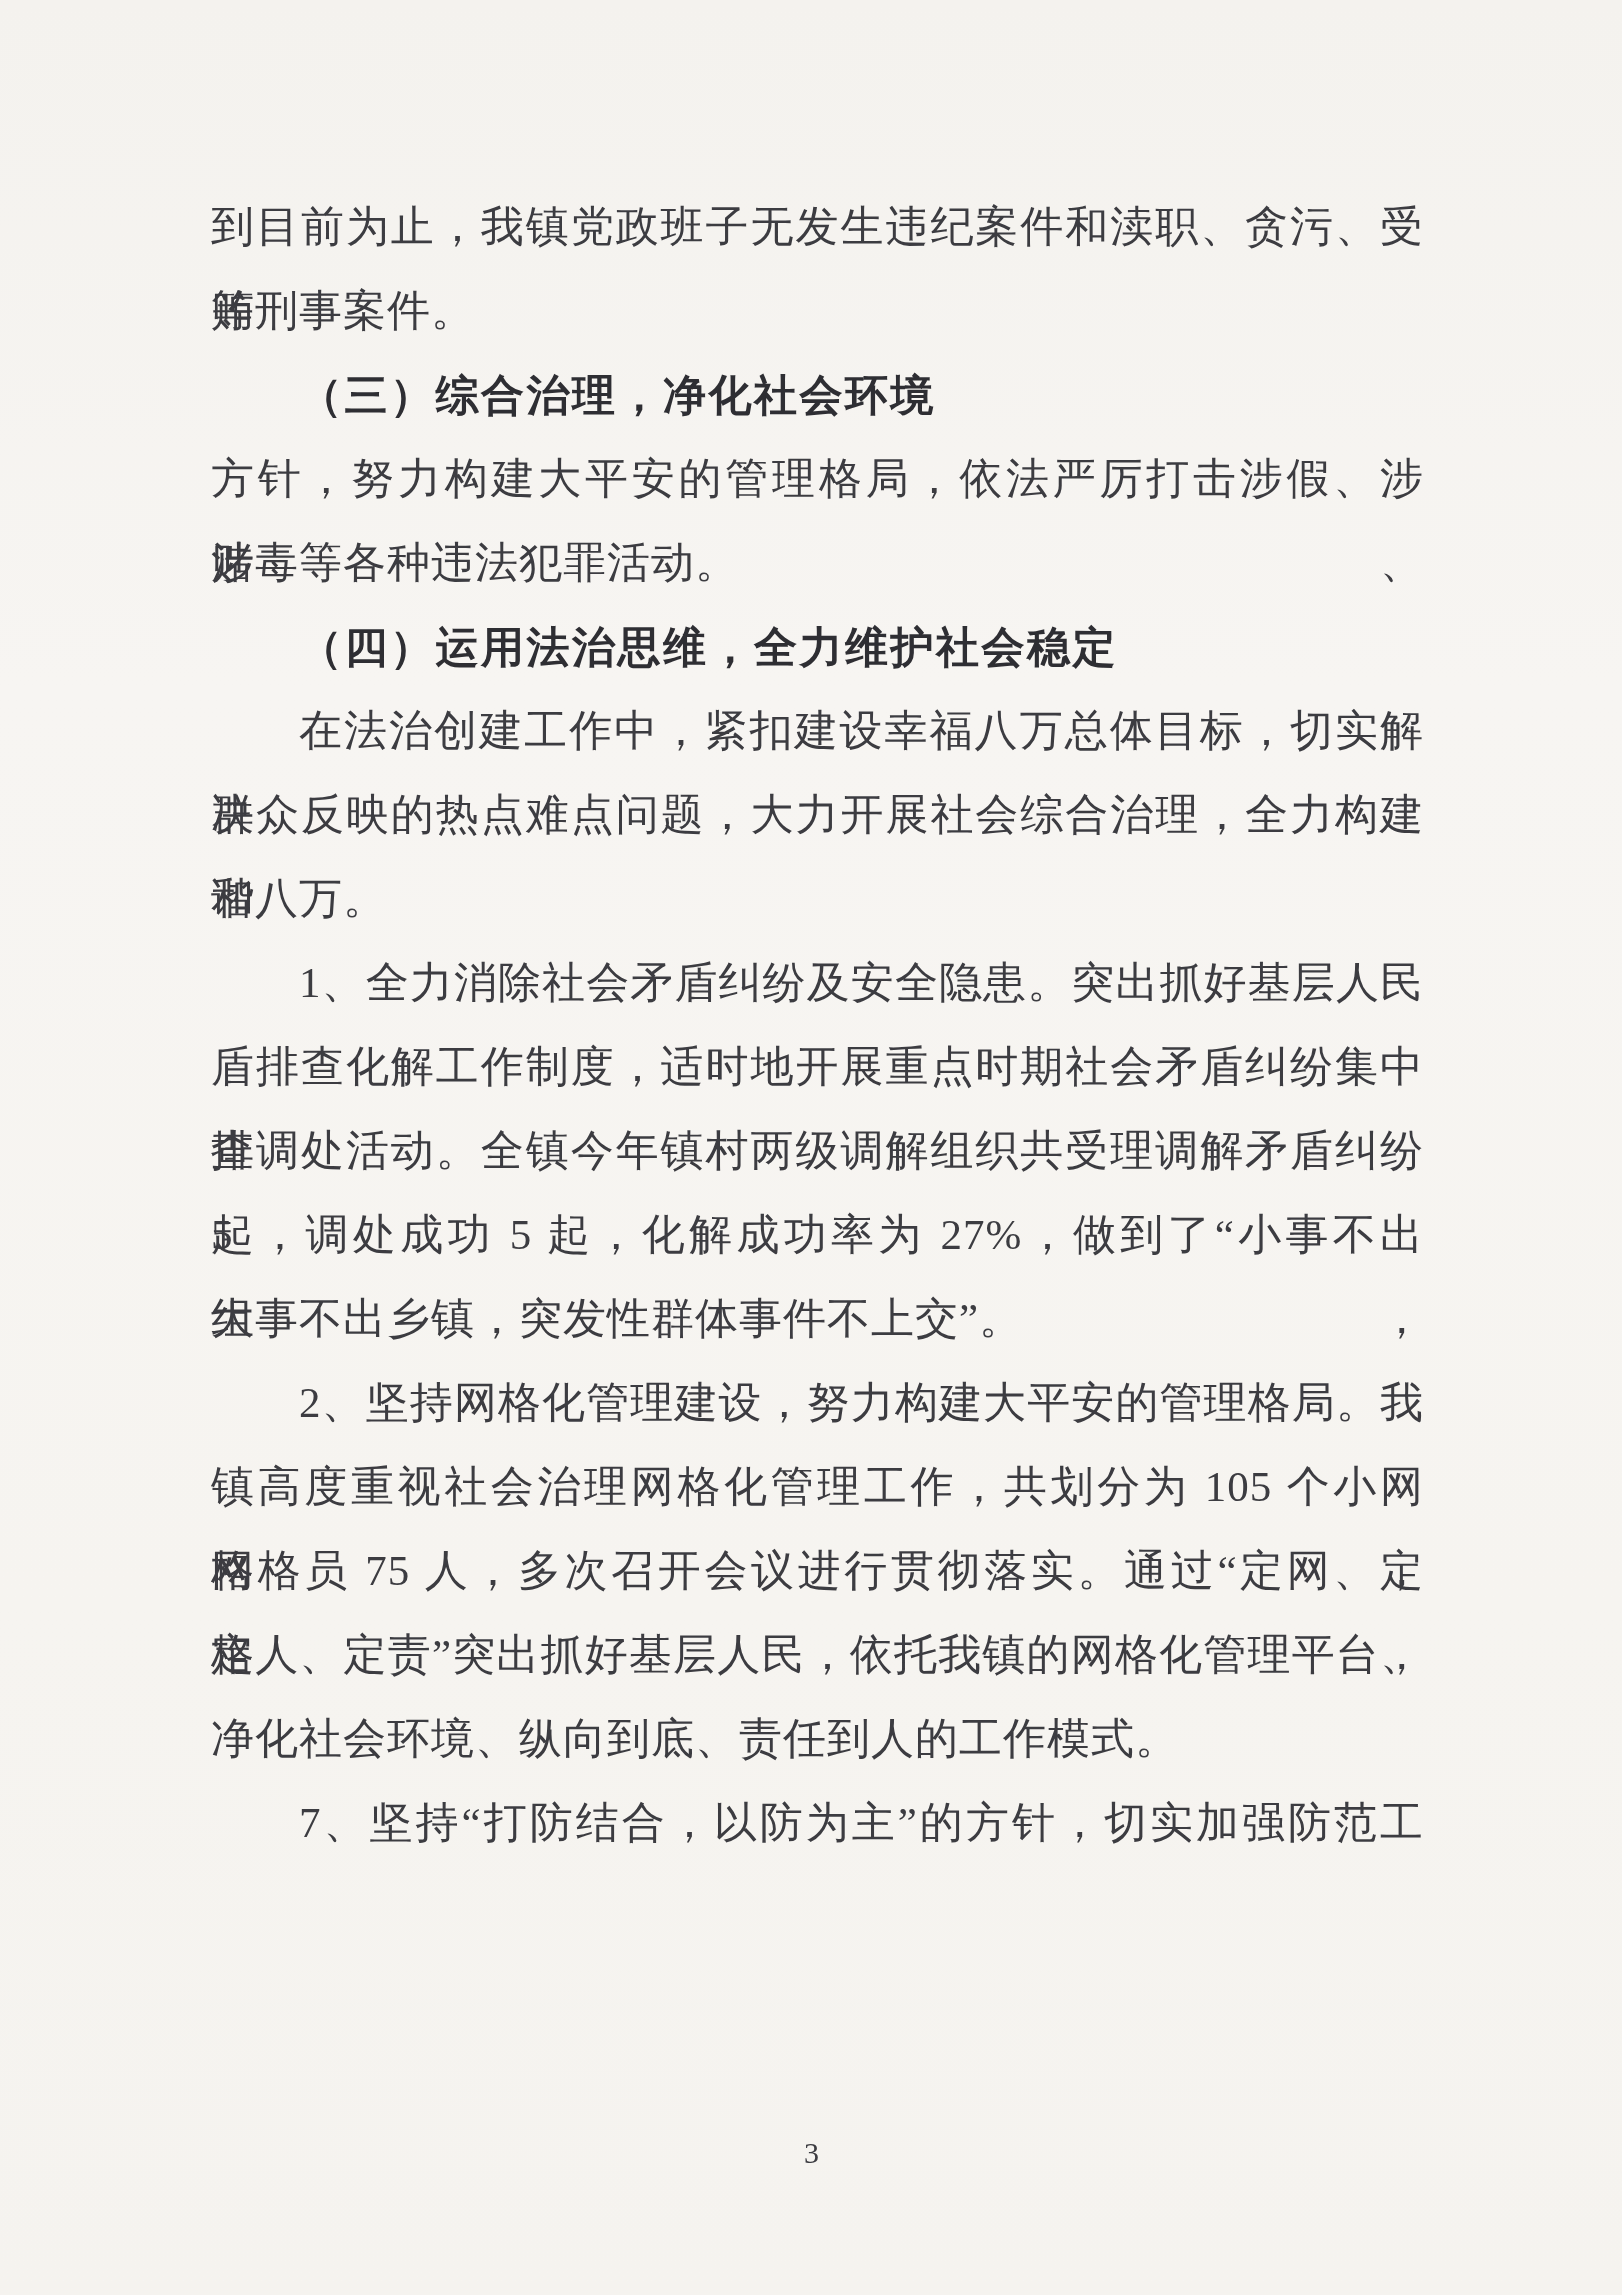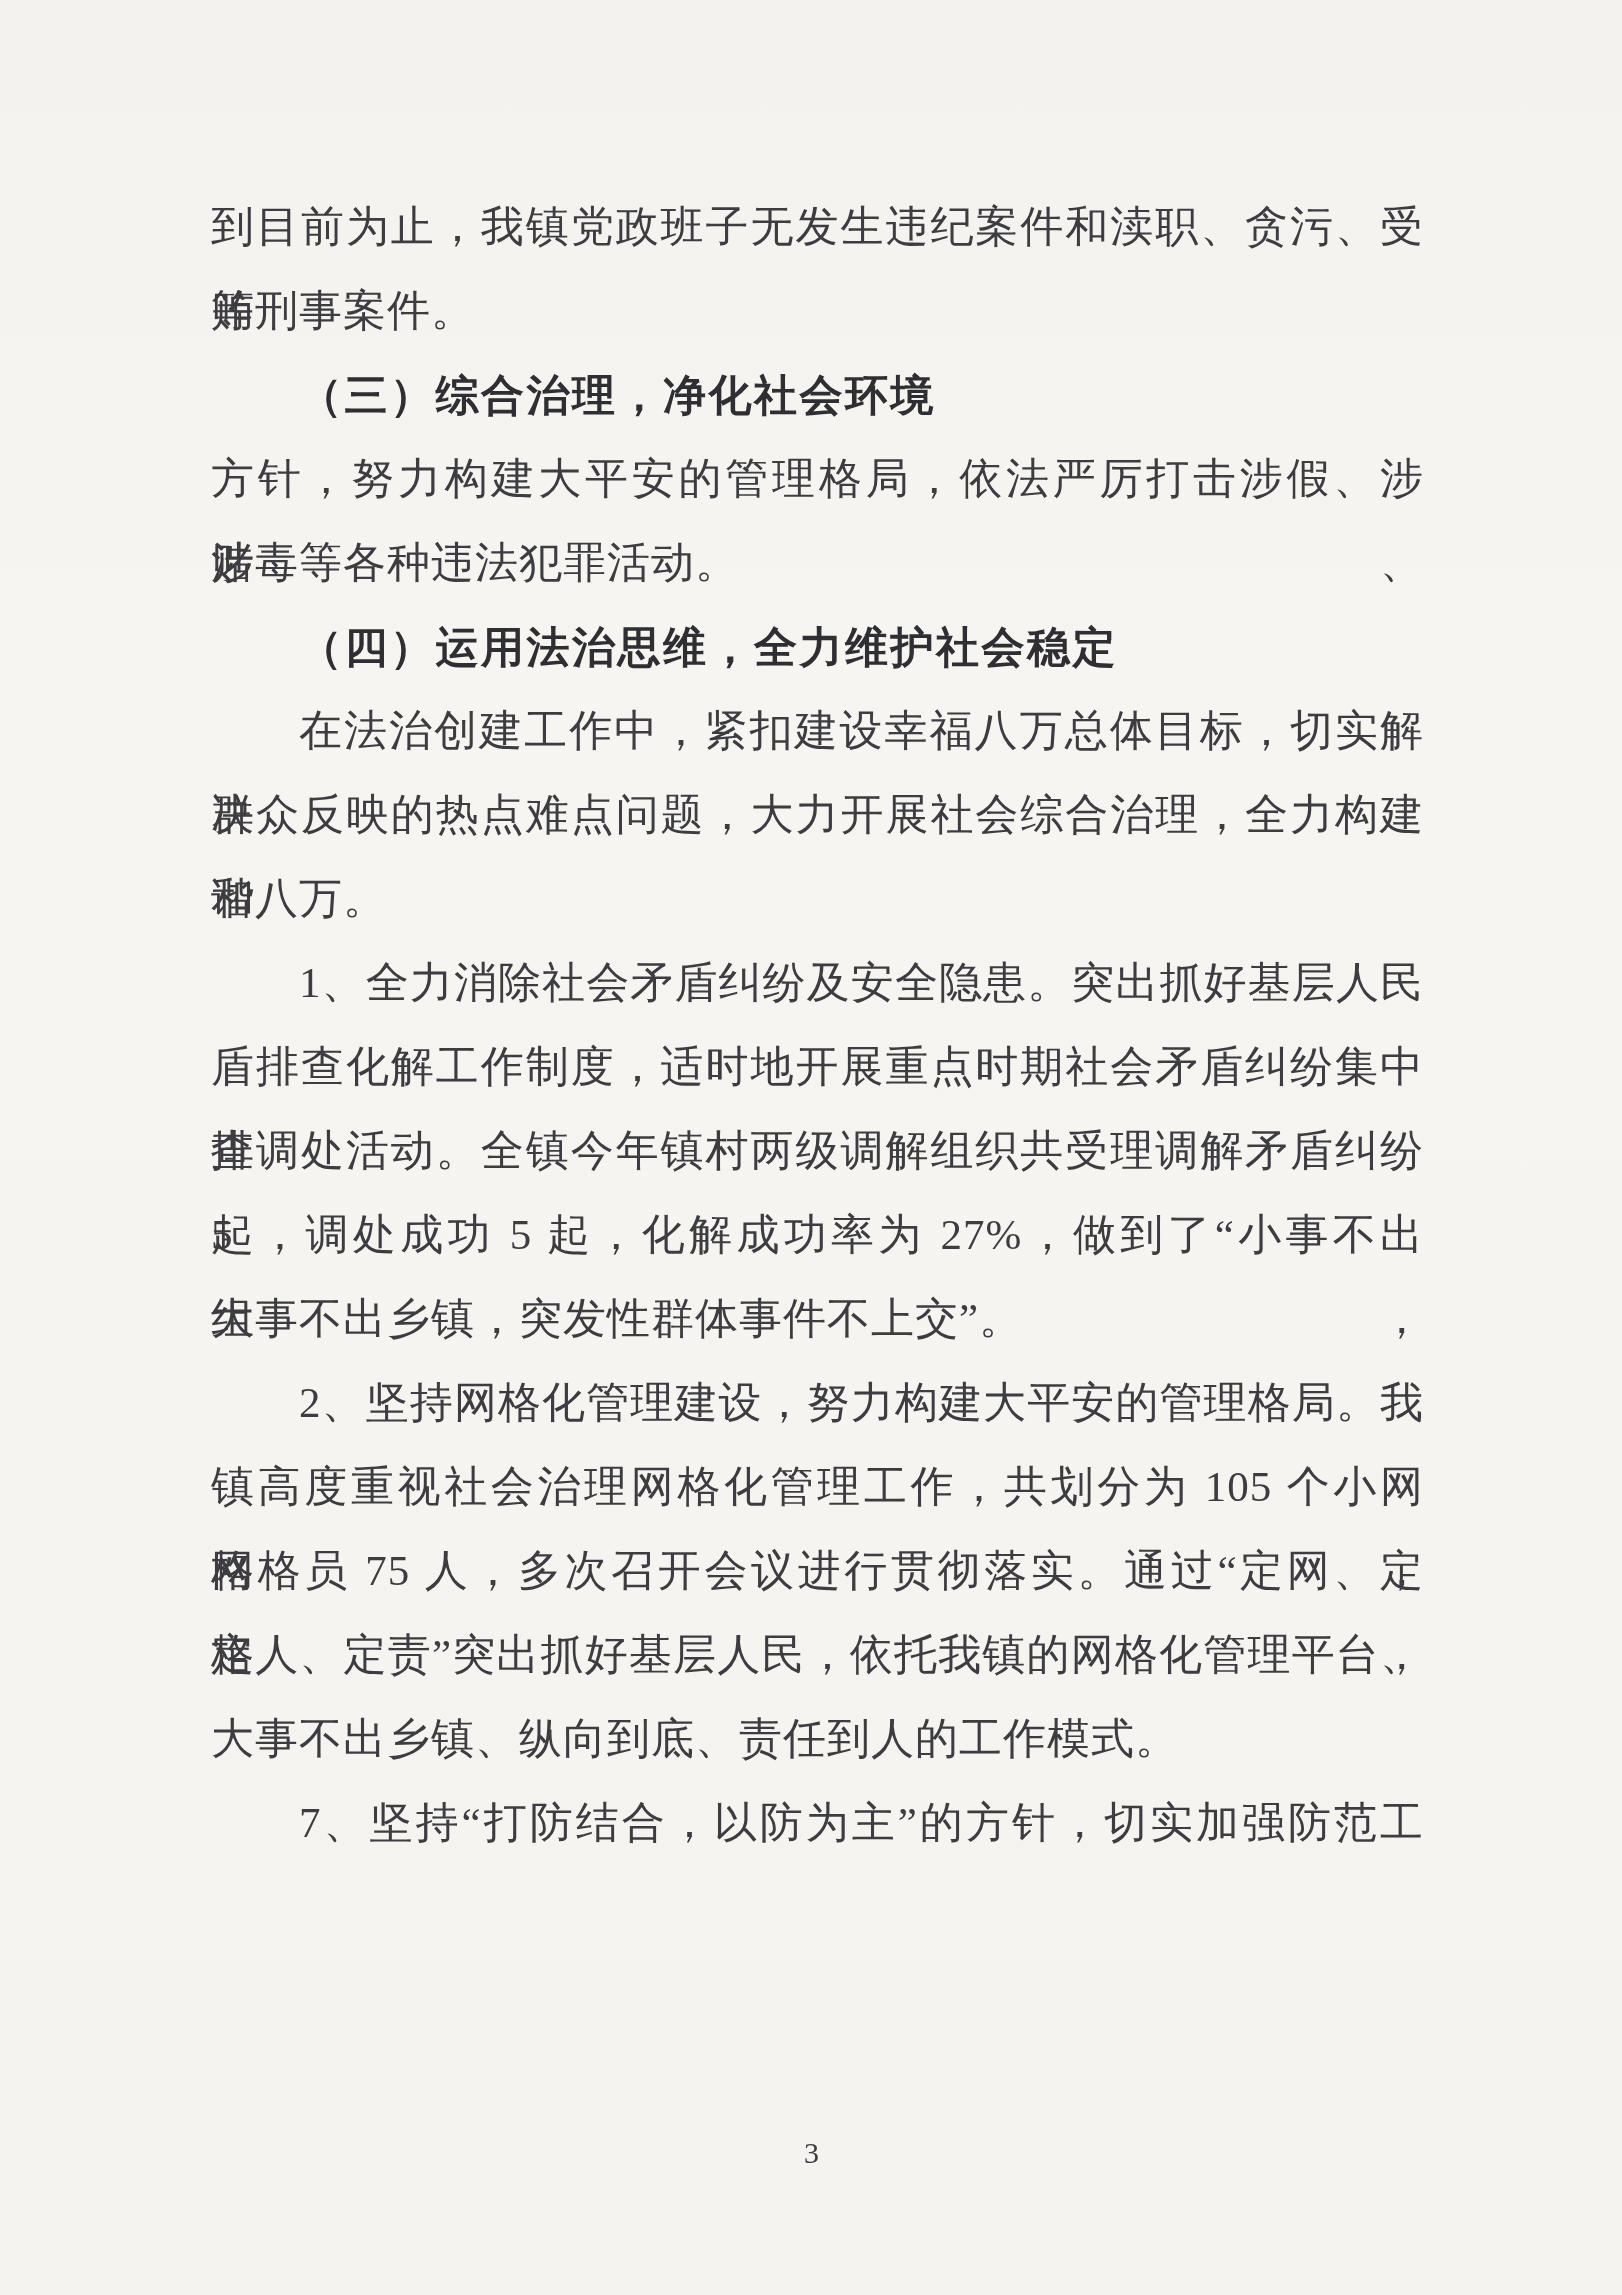--- a/index.html
+++ b/index.html
@@ -71,18 +71,18 @@
     <div class="line">谐八万。</div>
     <div class="line indent justify">1、全力消除社会矛盾纠纷及安全隐患。突出抓好基层人民</div>
     <div class="line justify">盾排查化解工作制度，适时地开展重点时期社会矛盾纠纷集中排</div>
     <div class="line justify">查调处活动。全镇今年镇村两级调解组织共受理调解矛盾纠纷 5</div>
     <div class="line justify">起，调处成功 5 起，化解成功率为 27%，做到了“小事不出组，</div>
     <div class="line">大事不出乡镇，突发性群体事件不上交”。</div>
     <div class="line indent justify">2、坚持网格化管理建设，努力构建大平安的管理格局。我</div>
     <div class="line justify">镇高度重视社会治理网格化管理工作，共划分为 105 个小网格，</div>
     <div class="line justify">网格员 75 人，多次召开会议进行贯彻落实。通过“定网、定格、</div>
     <div class="line justify">定人、定责”突出抓好基层人民，依托我镇的网格化管理平台，</div>
-    <div class="line">大事不出乡镇、纵向到底、责任到人的工作模式。</div>
+    <div class="line">净化社会环境、纵向到底、责任到人的工作模式。</div>
     <div class="line indent justify">7、坚持“打防结合，以防为主”的方针，切实加强防范工</div>
   </div>
   <div class="page-number">3</div>
 </div>
 
 
 </body></html>

